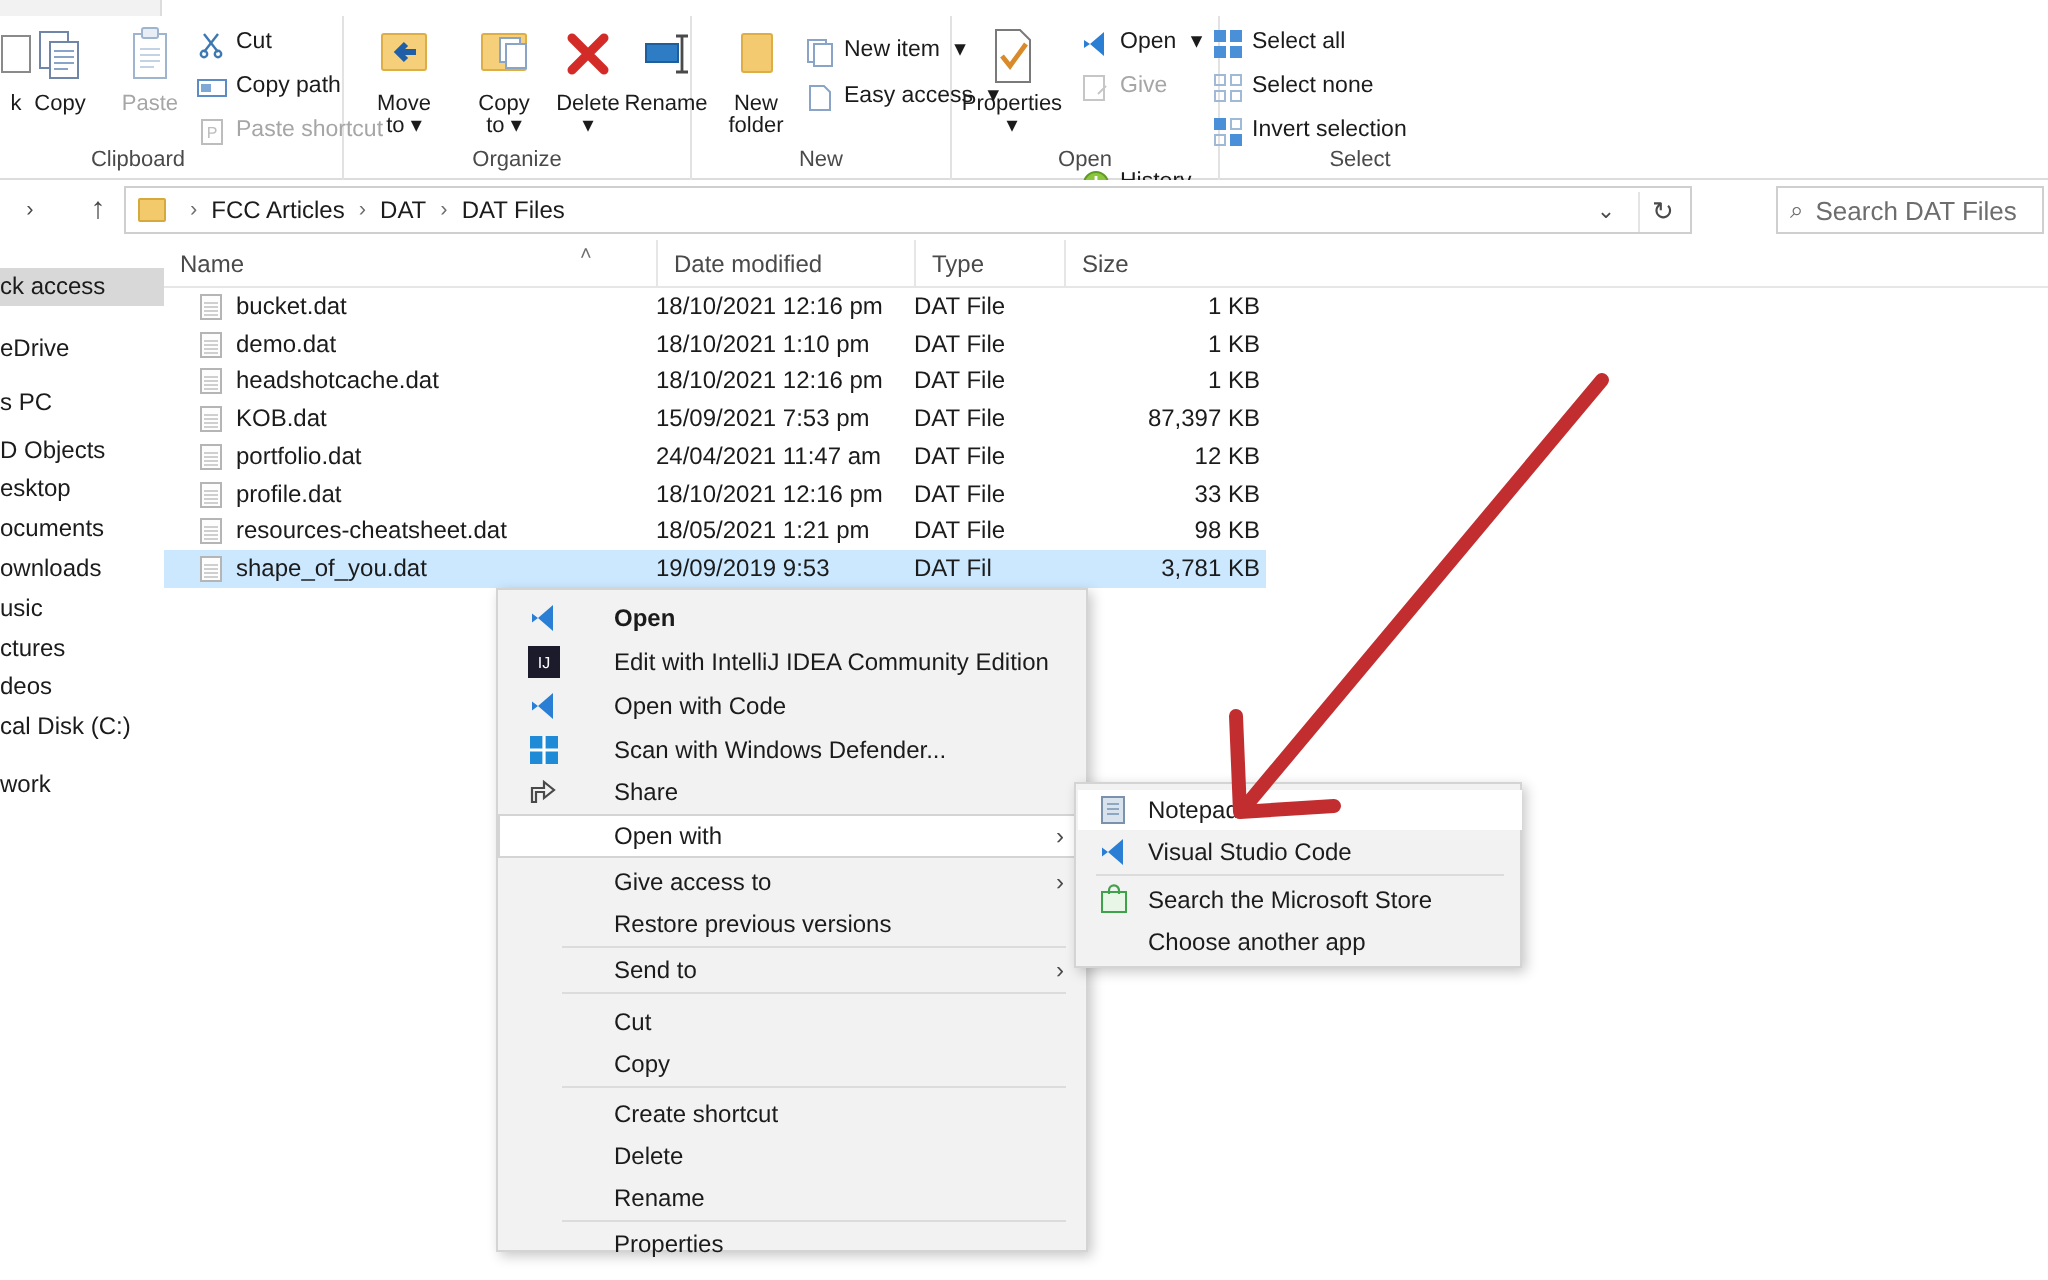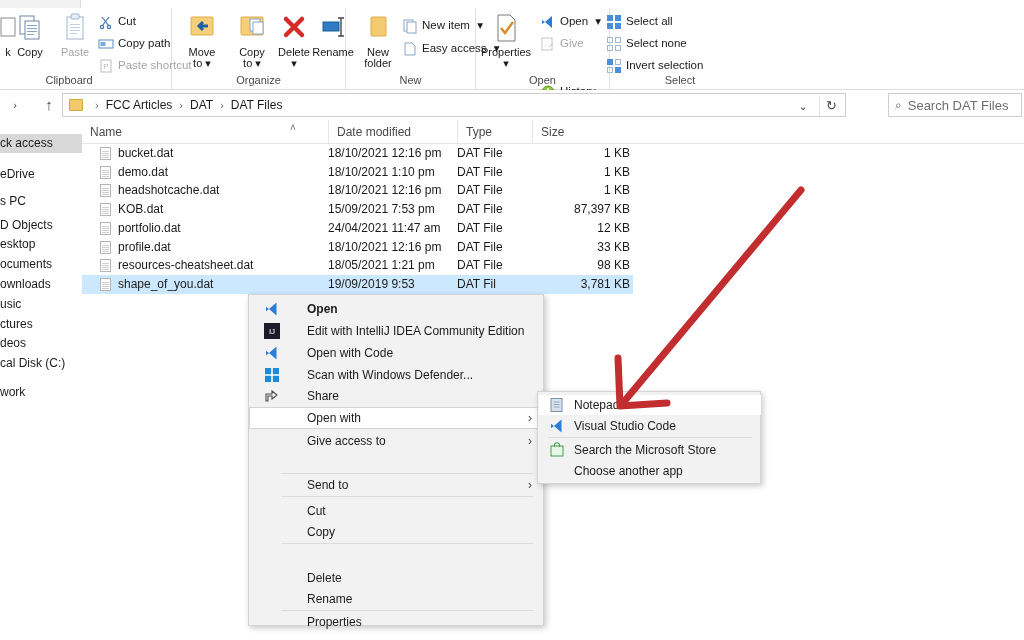--- a/index.html
+++ b/index.html
@@ -528,26 +528,28 @@
     <div class="mi" style="top: 91px;"><span class="mico"><svg width="16" height="16" viewBox="0 0 16 16">
           <path d="M2 13 V6 h6 V3 l5 4 -5 4 V8 H4 v5 z" fill="none" stroke="#4a4a4a" stroke-width="1.1"></path>
         </svg></span><span>Share</span></div>
     <div class="mi" style="top: 70px;"><span class="mico"><svg width="16" height="16" viewBox="0 0 16 16">
           <rect x="1" y="1" width="14" height="14" fill="#1f8ad6"></rect>
           <path d="M8 1 v14 M1 8 h14" stroke="#fff" stroke-width="1.6"></path>
         </svg></span><span>Scan with Windows Defender...</span></div>
     <div class="msep" style="top: 112px;"></div>
     <div class="mi hl" style="top: 112px;"><span>Open with</span><span class="arrow">›</span></div>
     <div class="mi" style="top: 136px;"><span>Give access to</span><span class="arrow">›</span></div>
+    <div class="mi" style="top: 157px;"><span>Restore previous versions</span></div>
     <div class="msep" style="top: 178px;"></div>
     <div class="mi" style="top: 180px;"><span>Send to</span><span class="arrow">›</span></div>
     <div class="msep" style="top: 201px;"></div>
     <div class="mi" style="top: 206px;"><span>Cut</span></div>
     <div class="mi" style="top: 227px;"><span>Copy</span></div>
     <div class="msep" style="top: 248px;"></div>
+    <div class="mi" style="top: 252px;"><span>Create shortcut</span></div>
     <div class="mi" style="top: 273px;"><span>Delete</span></div>
     <div class="mi" style="top: 294px;"><span>Rename</span></div>
     <div class="msep" style="top: 315px;"></div>
     <div class="mi" style="top: 317px;"><span>Properties</span></div>
   </div>
 
 <div id="submenu">
     <div class="si" style="top: 24px;"><span class="sico2"><svg width="16" height="16" viewBox="0 0 16 16">
           <path d="M12.5 1.5 L5 8 L2 5.8 L2 10.2 L5 8 L12.5 14.5 Z" fill="#2a7fd4"></path>
         </svg></span><span>Visual Studio Code</span></div>

